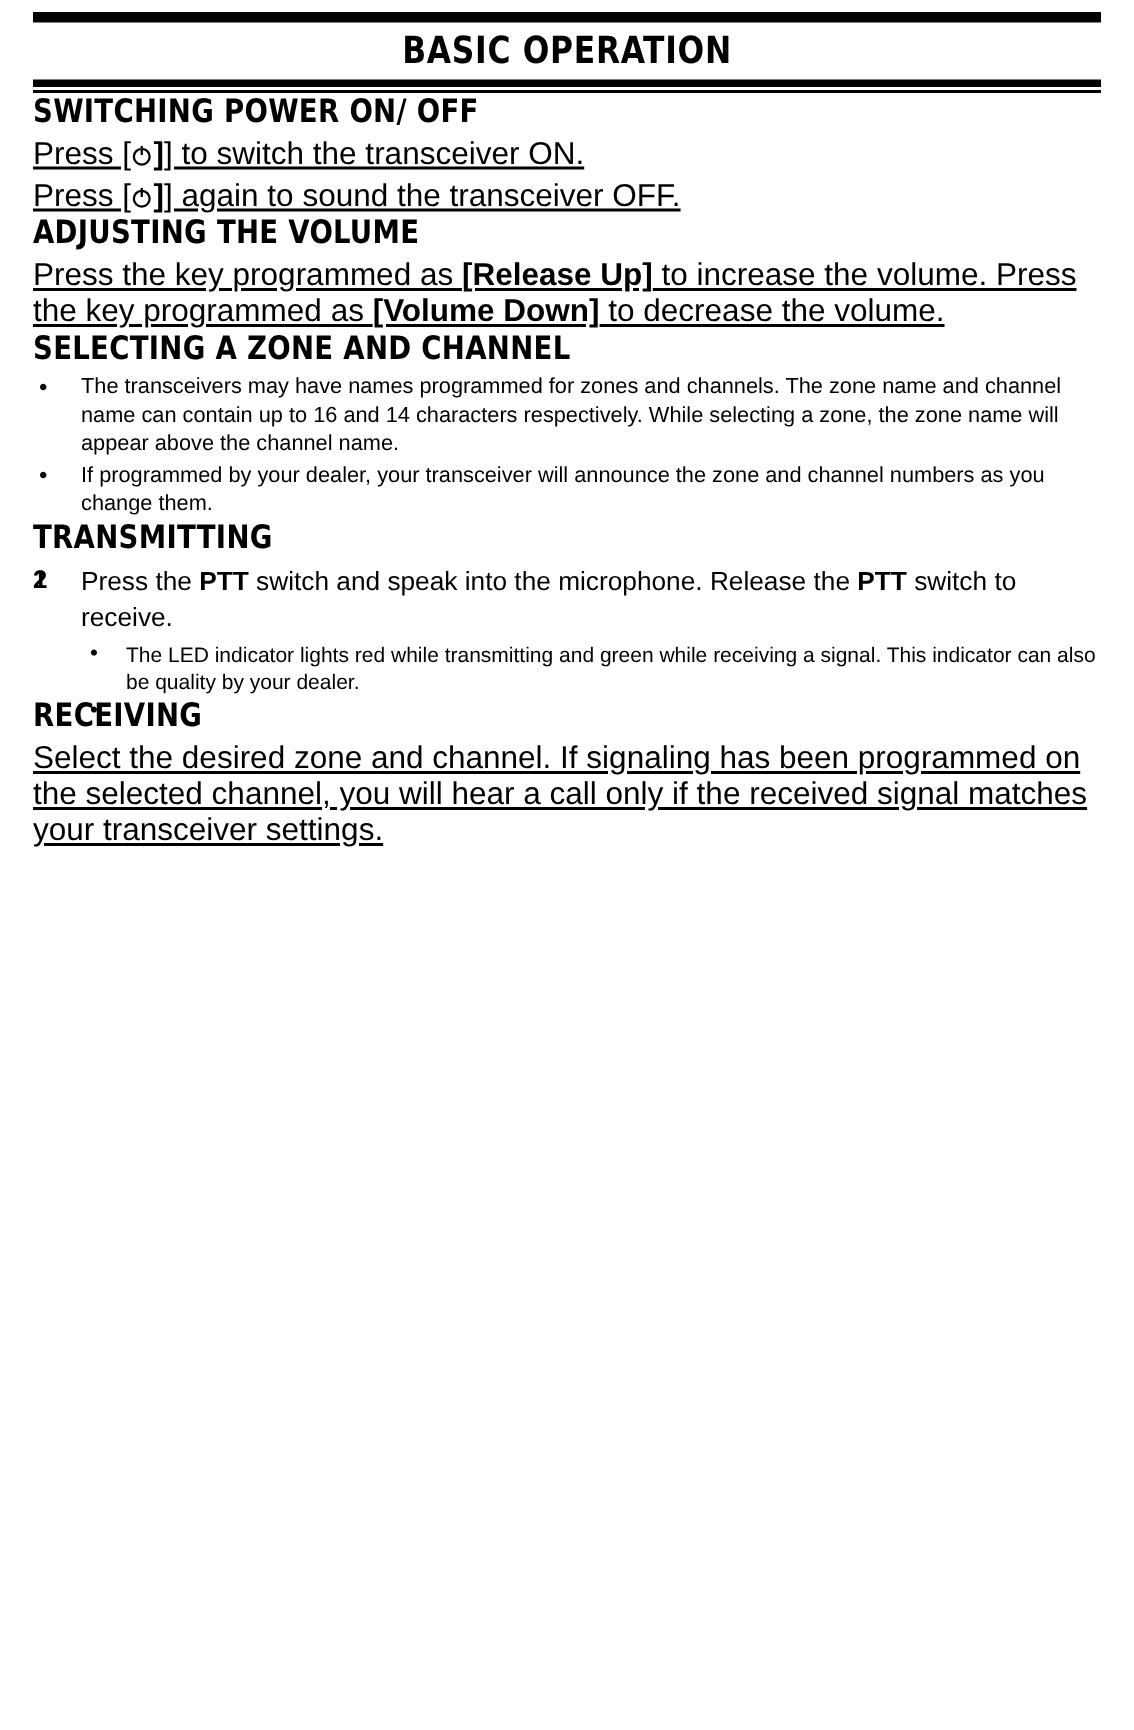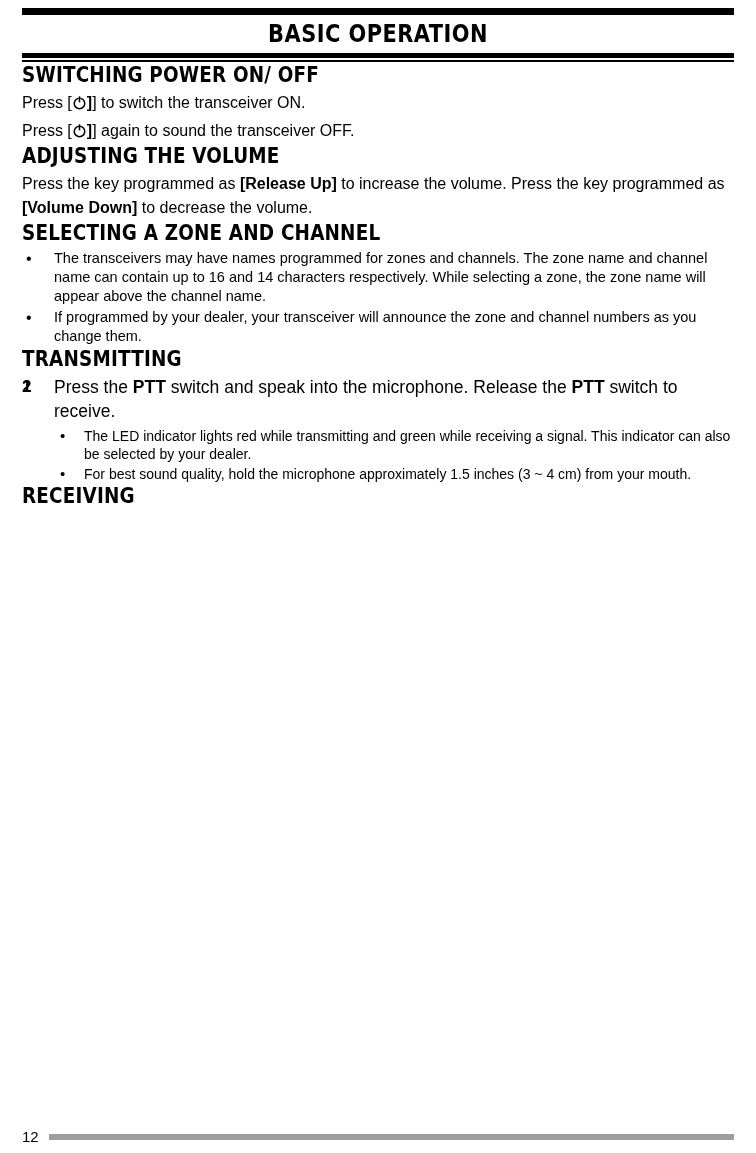--- a/index.html
+++ b/index.html
@@ -56,23 +56,24 @@
     letter-spacing: 0.2px;
     margin: 0;
     padding: 0;
     transform: scaleX(0.95);
     transform-origin: left center;
   }
   .sec-swpower { margin-top: 16px; }
   .sec-gap { margin-top: 22px; }
 
   p.body {
-    font-size: 16px;
+    font-size: 21px;
     line-height: 24px;
     margin: 4px 0 0 0;
+    text-decoration: underline;
   }
 
   b { font-weight: bold; }
 
   
   .keybr {
     font-weight: bold;
     white-space: nowrap;
   }
   .pwr {
@@ -197,24 +198,21 @@
   <ol class="steps">
     <li>
       <span class="num">1</span>
     </li>
     <li>
       <span class="num">2</span><span>Press the </span><b>PTT</b><span> switch and speak into the microphone.  Release the </span><b>PTT</b><span> switch to receive.</span>
     </li>
   </ol>
 
   <ul class="bullets indented">
-    <li><span class="dot">•</span><span>The LED indicator lights red while transmitting and green while receiving a signal.  This indicator can also be selected by your dealer.</span></li>
-    <li><span class="dot">•</span><span>For best sound quality, hold the microphone approximately 1.5 inches (3 ~ 4 cm) from your mouth.</span></li>
+    <li><span class="dot">•</span><span>The LED indicator lights red while transmitting and green while receiving a signal.  This indicator can also be quality by your dealer.</span></li>
+    <li><span class="dot">•</span></li>
   </ul>
 
   <h2 class="section sec-gap">RECEIVING</h2>
-
-  <div class="footer">
-    <div class="pageno">12</div>
-    <div class="bar"></div>
-  </div>
+  <p class="body">Select the desired zone and channel.  If signaling has been programmed on the selected channel, you will hear a call only if the received signal matches your transceiver settings.</p>
+
 
 </div>
 
 </body></html>

